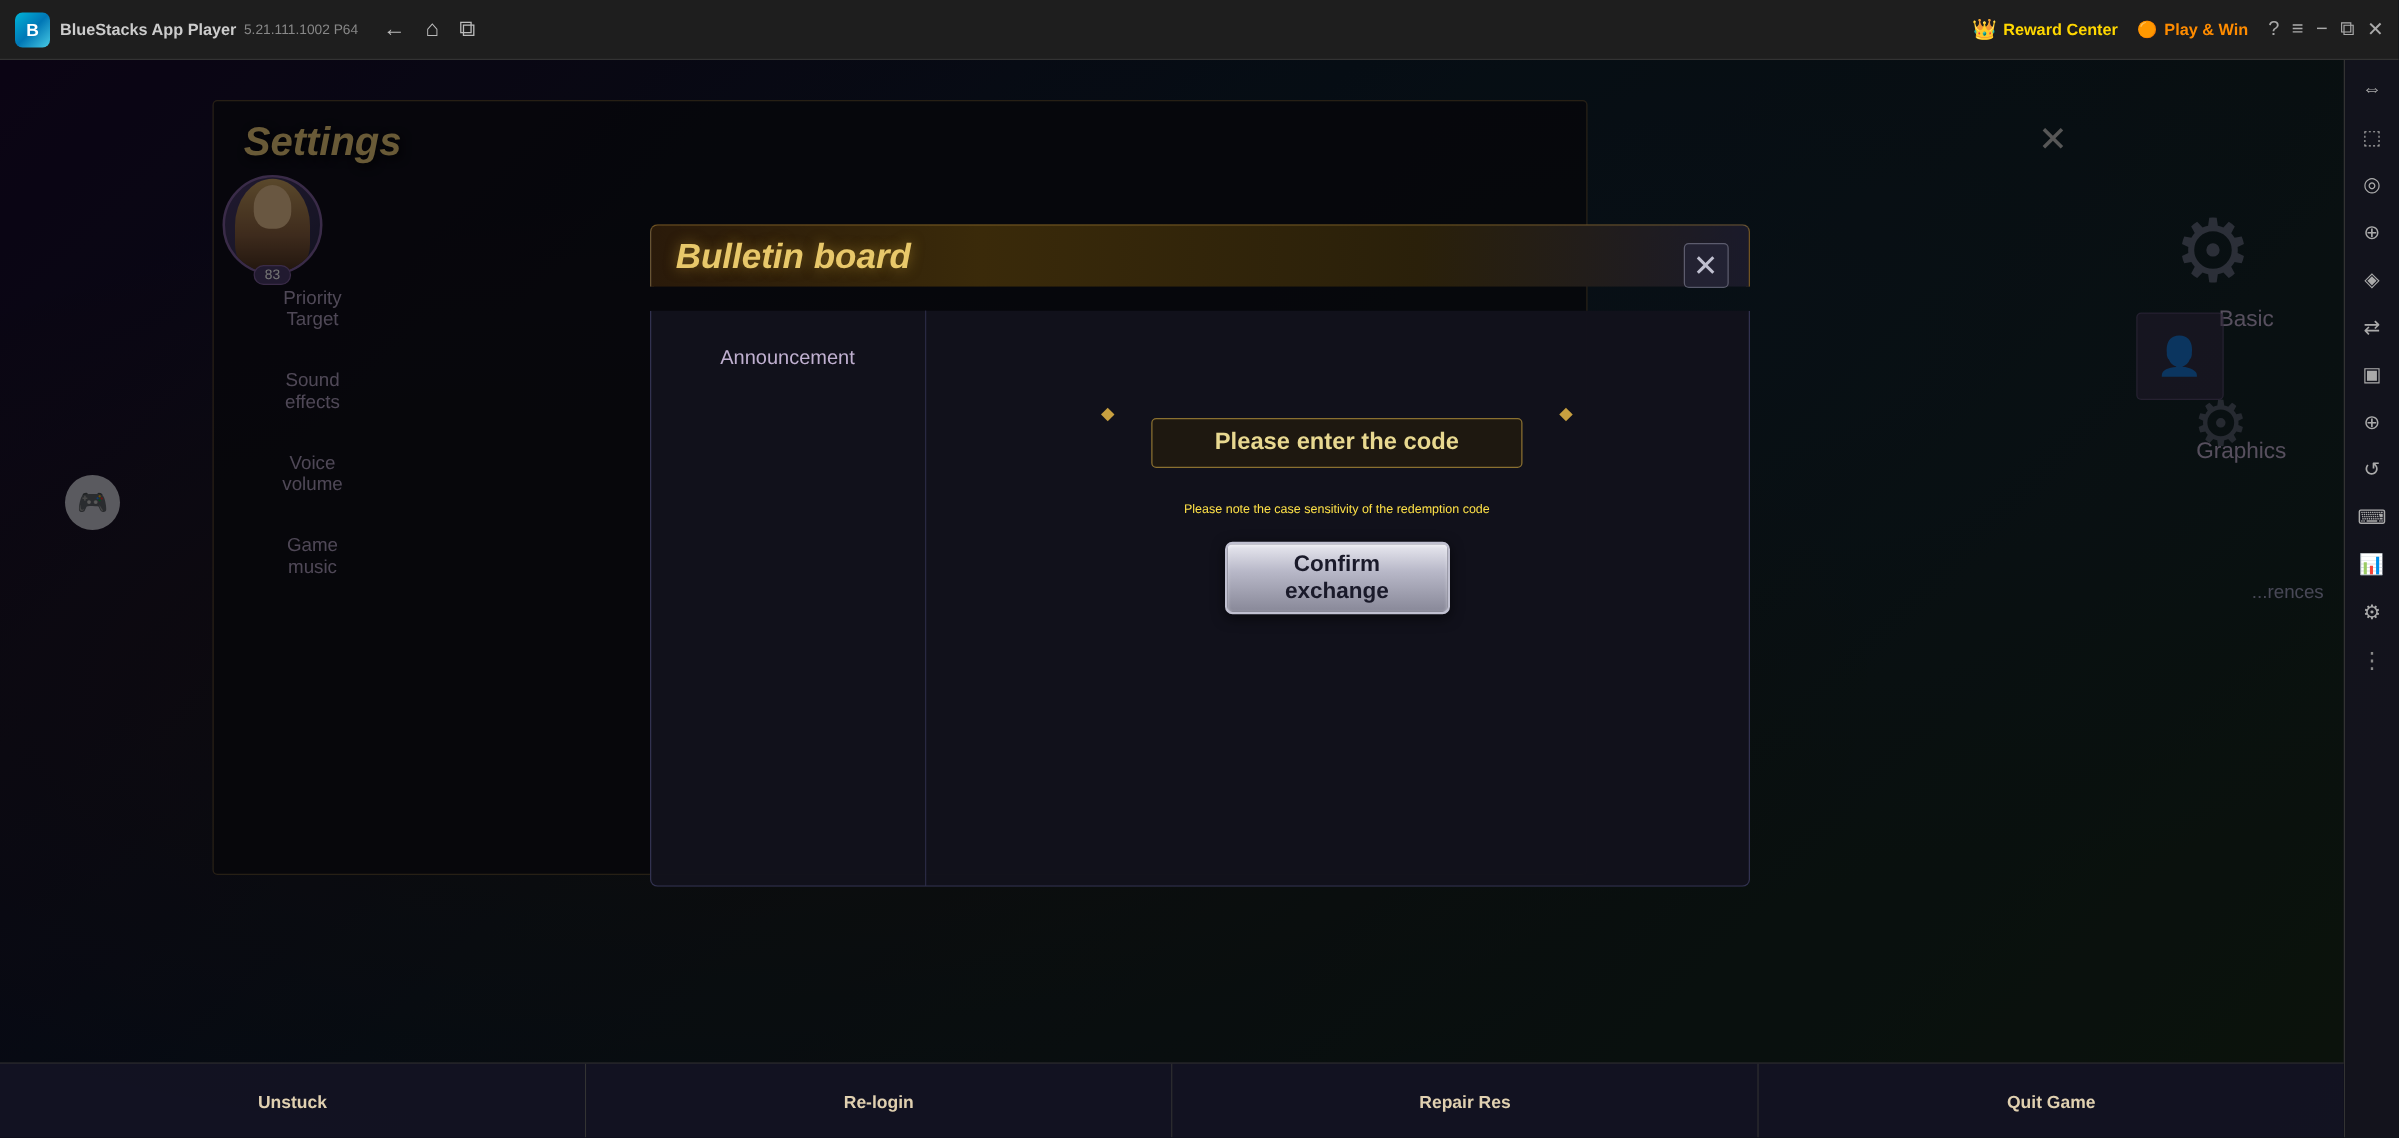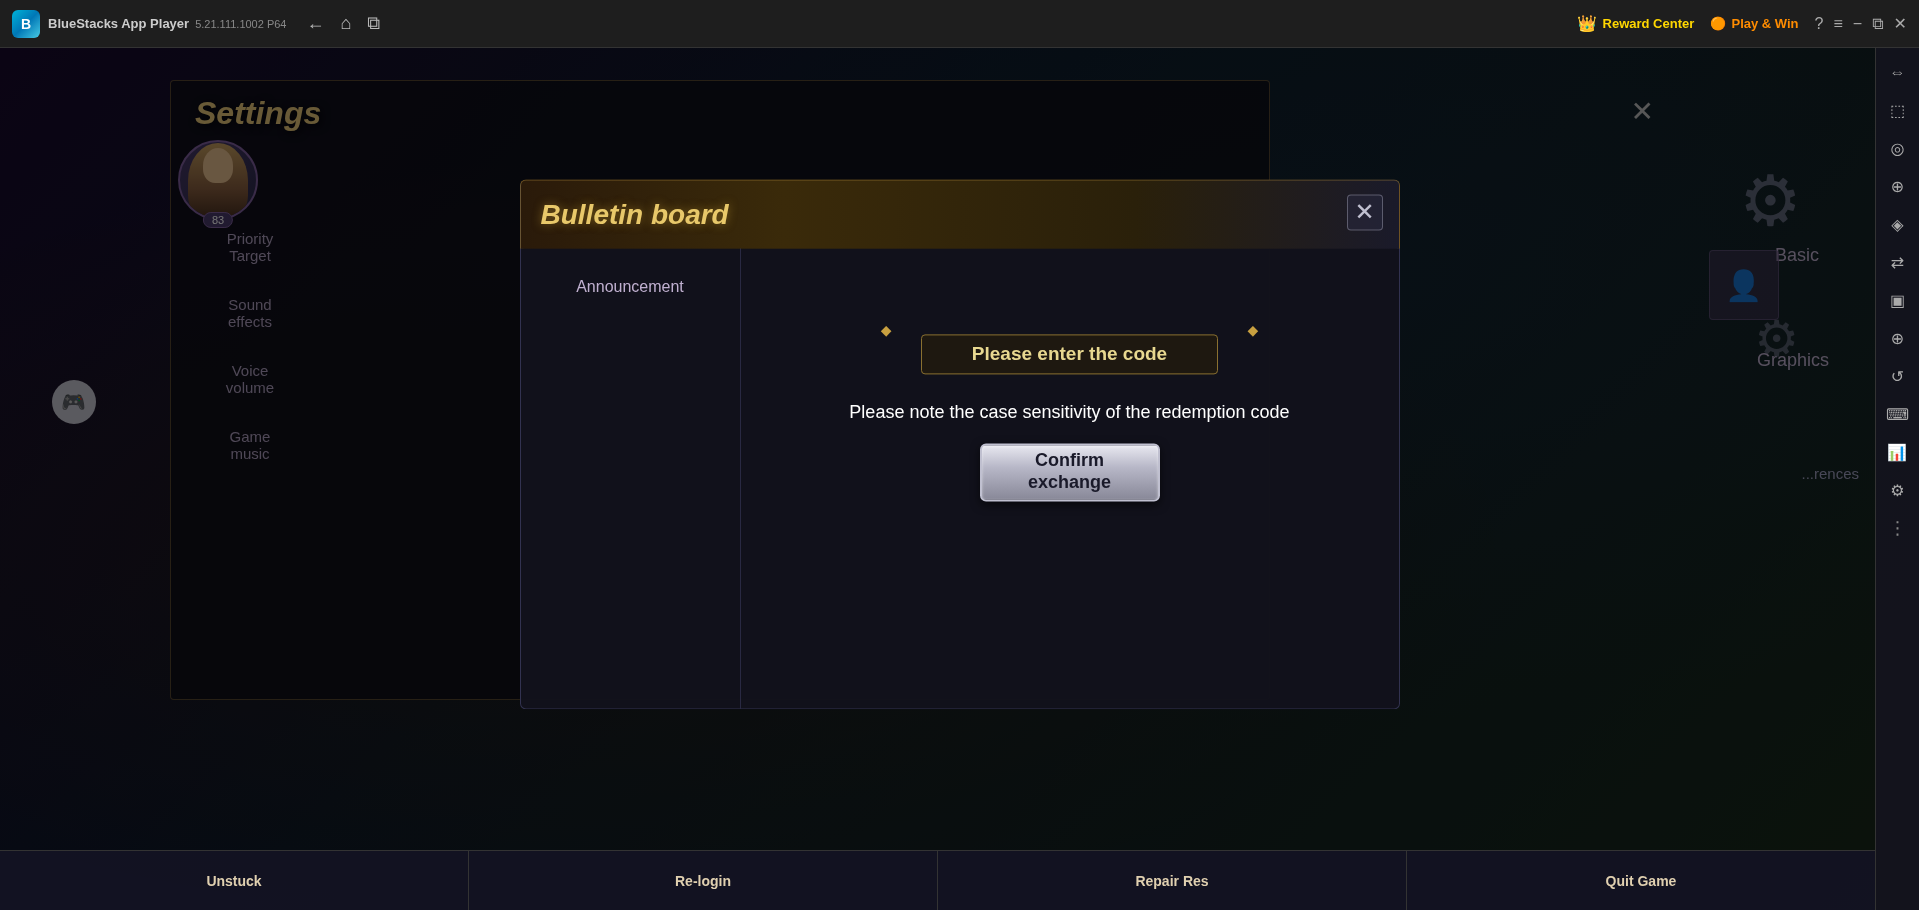--- a/index.html
+++ b/index.html
@@ -313,21 +313,21 @@
       width: 880px;
       height: 530px;
       z-index: 60;
     }
 
     .bulletin-header {
       position: absolute;
       top: 0;
       left: 0;
       right: 0;
-      height: 70px;
+      height: 50px;
       background: linear-gradient(90deg, #2a1a0a 0%, #3a2a0a 30%, #2a200a 70%, #1a1a2a 100%);
       border-radius: 6px 6px 0 0;
       border: 1px solid rgba(180,140,60,0.5);
       border-bottom: none;
       display: flex;
       align-items: center;
       padding: 0 20px;
     }
 
     .bulletin-title-text {
@@ -469,22 +469,22 @@
       text-align: center;
       cursor: text;
     }
 
     .code-input-field input::placeholder {
       color: #888;
     }
 
     
     .code-note {
-      color: #ffffff;
-      font-size: 18px;
+      color: #fde047;
+      font-size: 10px;
       text-align: left;
     }
 
     
     .confirm-btn {
       width: 180px;
       height: 58px;
       background: linear-gradient(180deg, #e8e8f0 0%, #b8b8c8 40%, #888898 100%);
       border: 2px solid #c0c0d0;
       border-radius: 6px;

